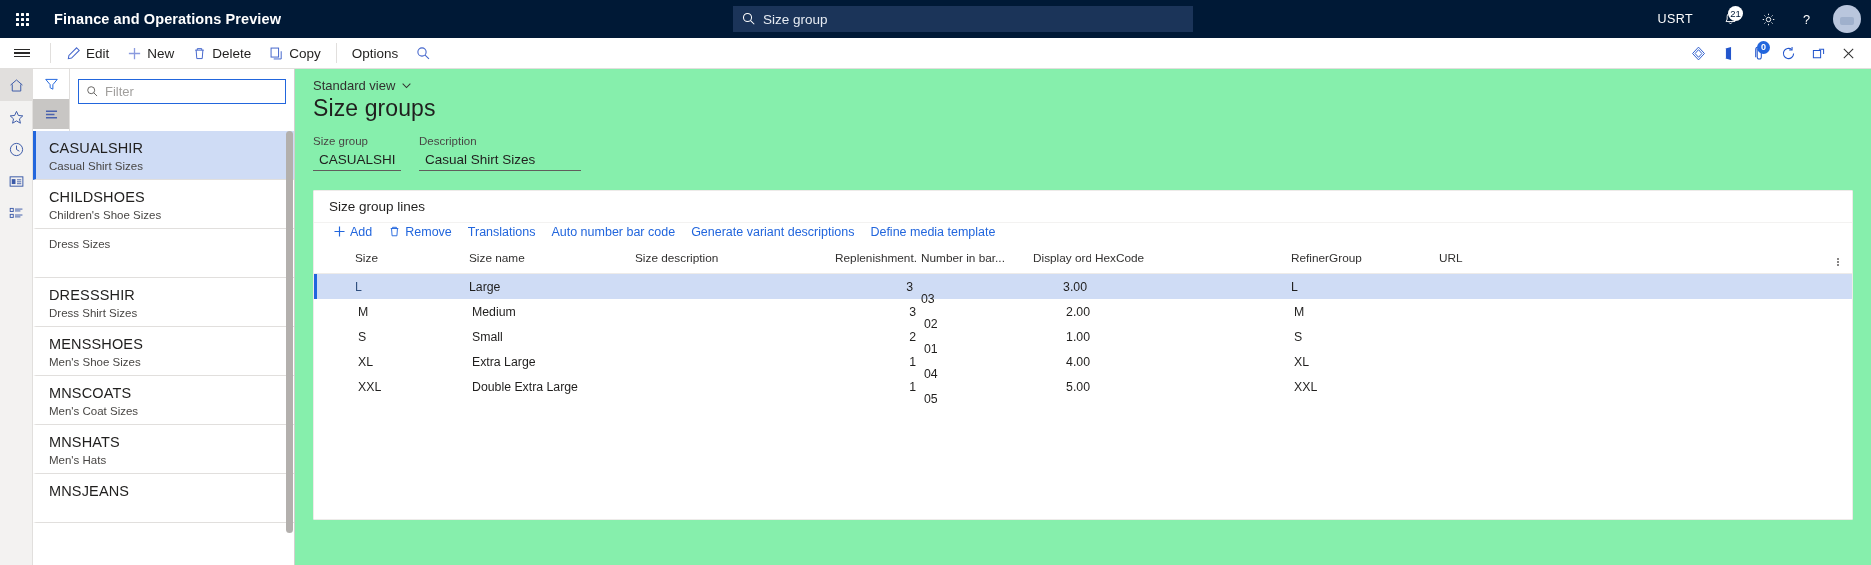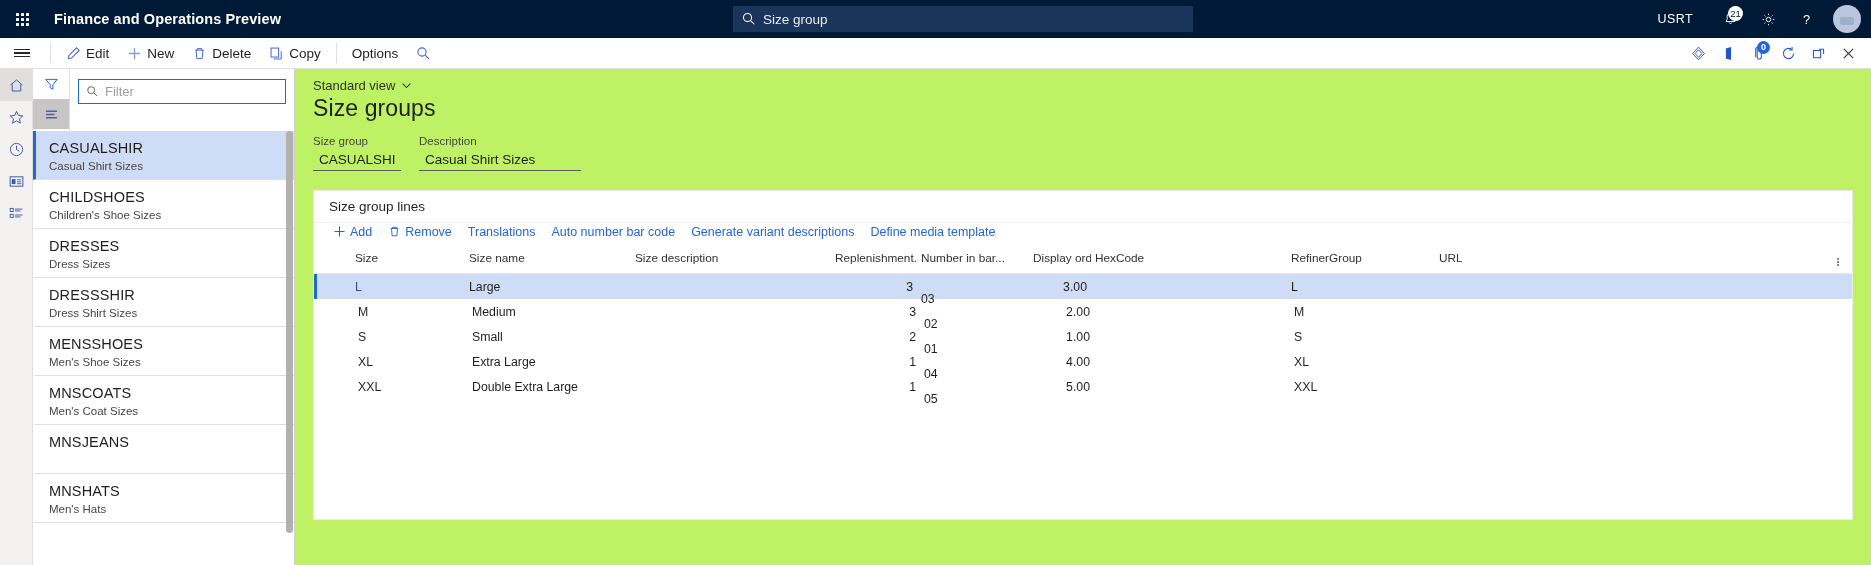--- a/index.html
+++ b/index.html
@@ -276,21 +276,21 @@
     top: 0; left: 0;
     width: 7px;
     height: 402px;
     background: #b3b0ad;
     border-radius: 4px;
   }
 
   
   .main {
     flex: 1;
-    background: #bef264;
+    background: #86efac;
     overflow: hidden;
     position: relative;
   }
   .view-selector {
     display: inline-flex;
     align-items: center;
     margin: 9px 0 0 18px;
     font-size: 13px;
     color: #323130;
     cursor: pointer;
@@ -675,47 +675,46 @@
         <div class="gi-code">CASUALSHIR</div>
         <div class="gi-desc">Casual Shirt Sizes</div>
       </div>
 
       <div class="group-item">
         <div class="gi-code">CHILDSHOES</div>
         <div class="gi-desc">Children's Shoe Sizes</div>
       </div>
 
       <div class="group-item">
-        <div class="gi-code">DRESSES</div>
         <div class="gi-desc">Dress Sizes</div>
       </div>
 
       <div class="group-item">
         <div class="gi-code">DRESSSHIR</div>
         <div class="gi-desc">Dress Shirt Sizes</div>
       </div>
 
       <div class="group-item">
         <div class="gi-code">MENSSHOES</div>
         <div class="gi-desc">Men's Shoe Sizes</div>
       </div>
 
       <div class="group-item">
         <div class="gi-code">MNSCOATS</div>
         <div class="gi-desc">Men's Coat Sizes</div>
       </div>
 
       <div class="group-item">
+        <div class="gi-code">MNSHATS</div>
+        <div class="gi-desc">Men's Hats</div>
+      </div>
+
+      <div class="group-item">
         <div class="gi-code">MNSJEANS</div>
         <div class="gi-desc"></div>
-      </div>
-
-      <div class="group-item">
-        <div class="gi-code">MNSHATS</div>
-        <div class="gi-desc">Men's Hats</div>
       </div>
     </div>
 
     <div class="lp-scrollbar">
       <div class="thumb"></div>
     </div>
   </div>
 
   <div class="main">
 

